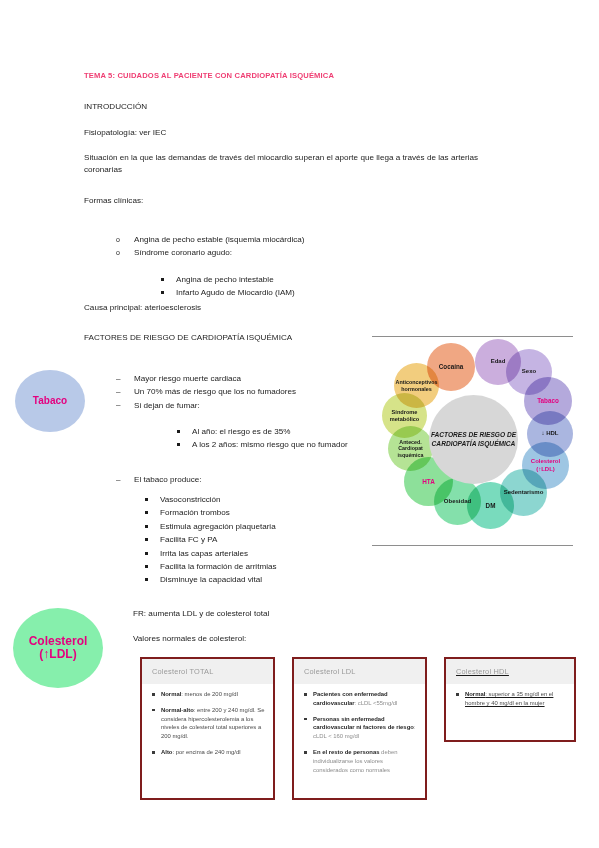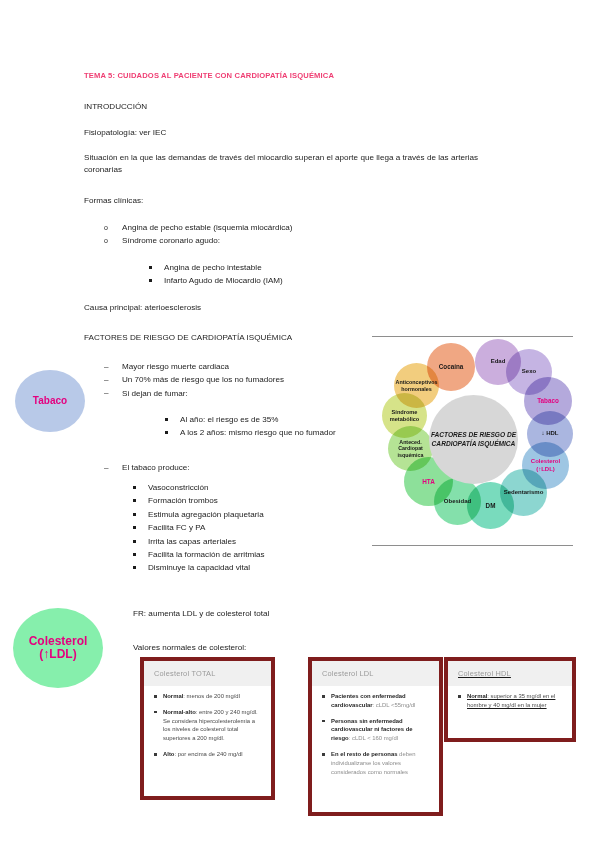--- a/index.html
+++ b/index.html
@@ -41,29 +41,29 @@
     color: #1c1c1c;
     letter-spacing: 0.02px;
   }
   .p-intro   { left: 84px; top: 101px; }
   .p-fisio   { left: 84px; top: 127px; }
   .p-situac  { left: 84px; top: 152px; width: 406px; }
   .p-formas  { left: 84px; top: 195px; }
   .p-causa   { left: 84px; top: 302px; text-align: center; }
   .p-factores{ left: 84px; top: 332px; }
   .p-fr      { left: 133px; top: 608px; }
-  .p-valores { left: 133px; top: 633px; margin-top: 9px; }
+  .p-valores { left: 133px; top: 633px; }
 
   
   .lvl2, .lvl3, .dashlist, .sqlist {
     position: absolute;
     font-size: 8.1px;
     line-height: 13.4px;
     color: #1c1c1c;
-    margin: 0;
+    margin: 12px;
     padding: 0;
     list-style: none;
   }
   .lvl2 li, .lvl3 li, .dashlist li, .sqlist li {
     position: relative;
     padding-left: 18px;
     white-space: nowrap;
   }
   .lvl2 li::before {
     content: "o";
@@ -174,21 +174,21 @@
     font-weight: bold;
     color: #1a1a1a;
     line-height: 1.35;
   }
 
   
   .card {
     position: absolute;
     top: 657px;
     background: #ffffff;
-    border: 4px solid #7f1d1d;
+    border: 2px solid #7f1d1d;
     box-sizing: border-box;
   }
   .card-head {
     background: #f0f0f0;
     color: #9a9a9a;
     font-size: 7.4px;
     padding: 8px 9px 8px 10px;
     letter-spacing: 0.2px;
   }
   .card-body {
@@ -212,21 +212,21 @@
     position: absolute;
     left: 2px;
     top: 3px;
     width: 2.6px;
     height: 2.6px;
     background: #3a3a3a;
   }
   .card-body b { color: #1f1f1f; font-weight: bold; }
   .card-body .muted { color: #8d8d8d; }
   .card-total { left: 140px; width: 135px; height: 143px; }
-  .card-ldl   { left: 308px; width: 135px; height: 159px; }
+  .card-ldl   { left: 292px; width: 135px; height: 143px; }
   .card-hdl   { left: 444px; width: 132px; height: 85px; text-decoration: underline; }
 </style>
 </head>
 <body>
 
 <div class="page">
 
   <div class="doc-title">TEMA 5: CUIDADOS AL PACIENTE CON CARDIOPATÍA ISQUÉMICA</div>
 
   <div class="para p-intro">INTRODUCCIÓN</div>

